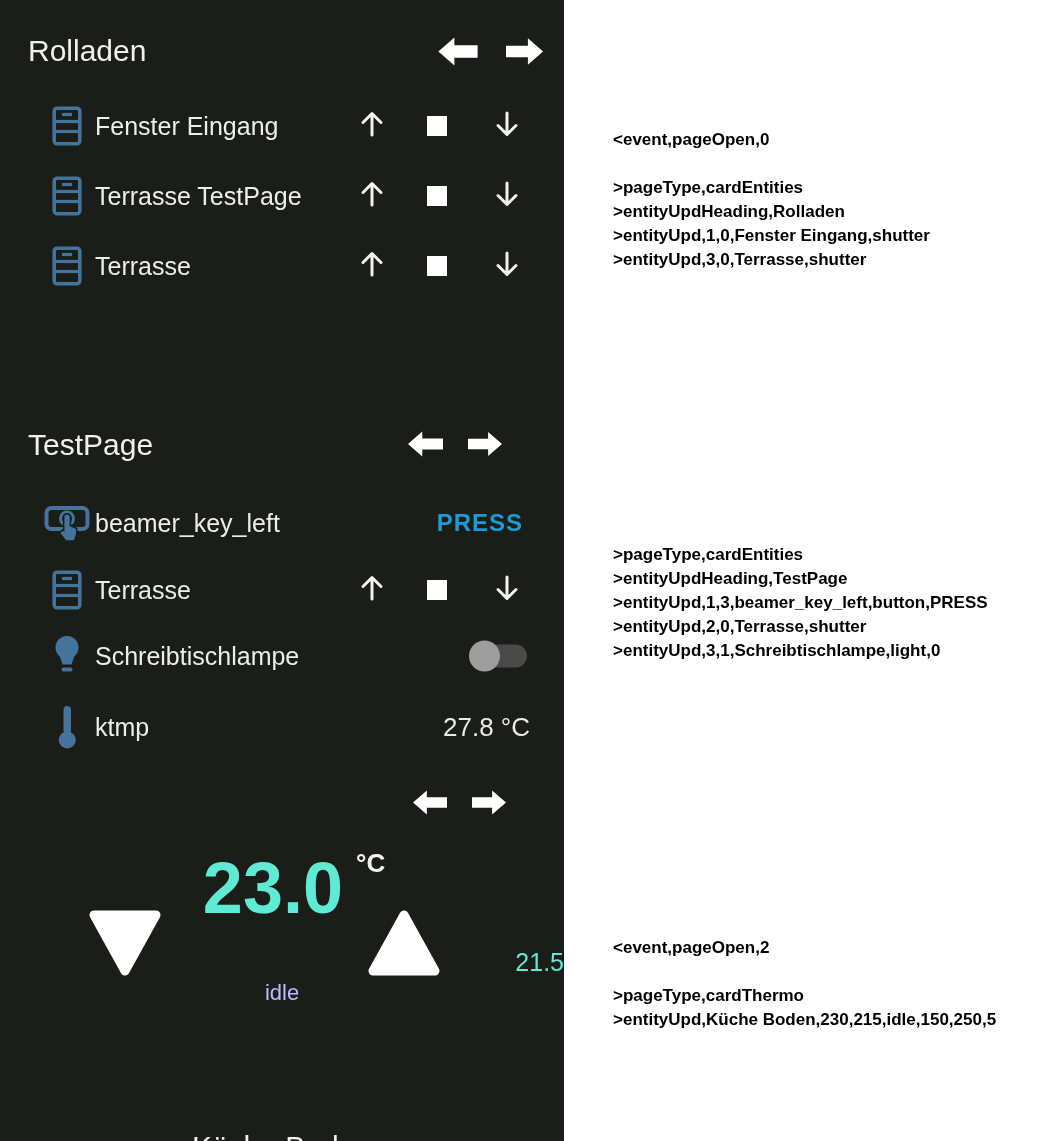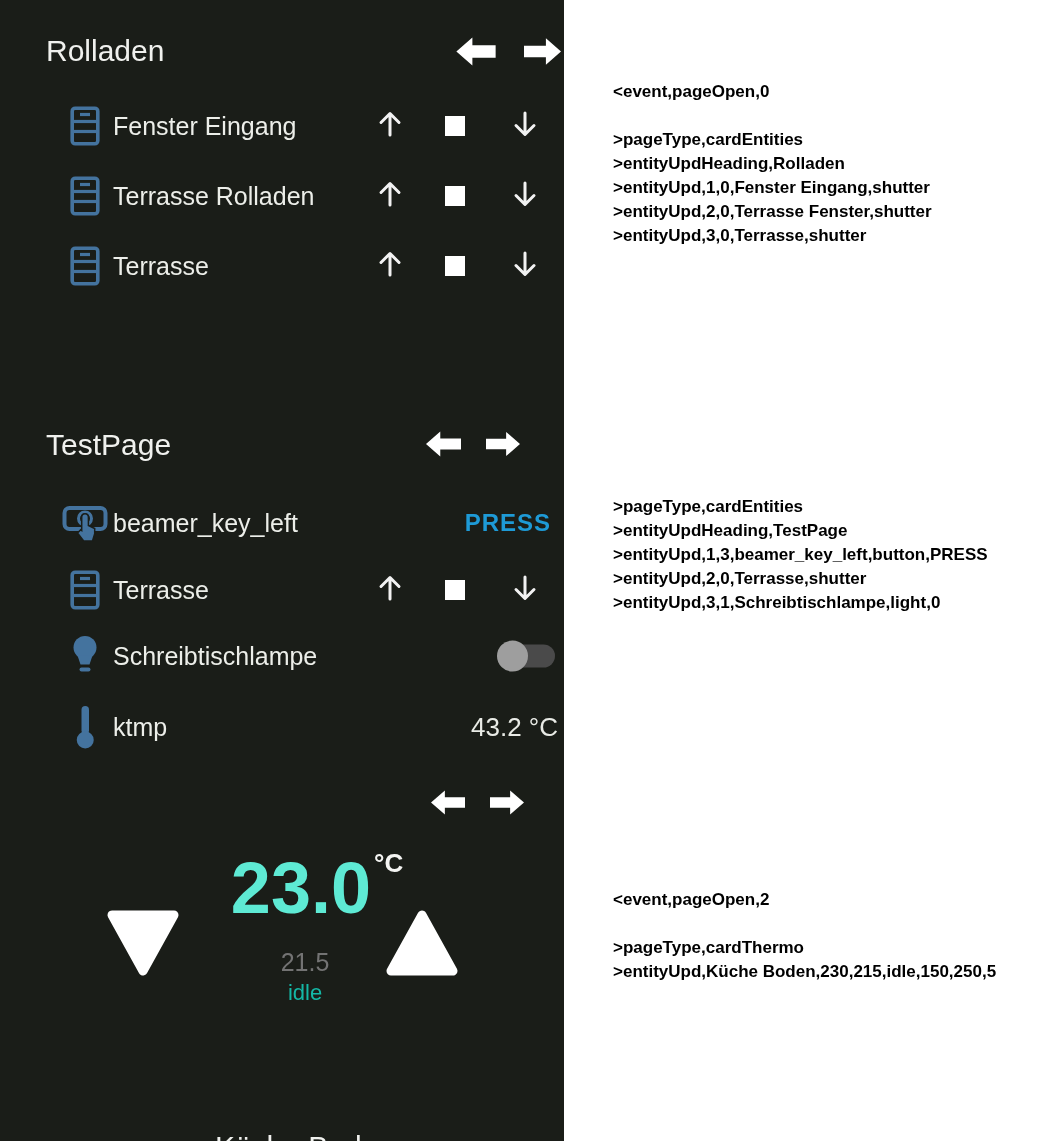--- a/index.html
+++ b/index.html
@@ -8,21 +8,21 @@
     background:#ffffff;
     font-family:"Liberation Sans", sans-serif;
     overflow:hidden;
   }
 
   
   .panel {
     position:absolute; left:0; top:0; width:564px; height:1141px;
     background:#1a1d18; overflow:hidden;
   }
-  .card { position:absolute; left:18px; width:100%; height:380px;padding-left:10px; }
+  .card { position:absolute; left:0; width:100%; height:380px; }
   .card-title {
     position:absolute; left:28px; font-size:30px; line-height:38px;
     color:#f0f1ee; white-space:nowrap;
   }
   .nav-arrow { position:absolute; cursor:pointer; }
 
   .row { position:absolute; left:0; width:100%; height:70px; }
   .icon-box {
     position:absolute; left:42px; top:0; width:50px; height:70px;
     display:flex; align-items:center; justify-content:center;
@@ -61,37 +61,37 @@
     font-weight:bold; color:#5eead4; white-space:nowrap;
   }
   .temp-unit {
     position:absolute; left:356px; top:88px; font-size:26px;
     font-weight:bold; color:#f4f4f2;
   }
   .tri { position:absolute; cursor:pointer; }
   .tri-down { left:87px;  top:148px; }
   .tri-up   { left:366px; top:148px; }
   .setpoint {
-    position:absolute; left:0; width:100%; top:188px; text-align:center;
-    font-size:25px; color:#737373;
+    position:absolute; left:0; width:100%; top:188px; text-align:right;
+    font-size:25px; color:#5eead4;
   }
   .hvac-state {
     position:absolute; left:0; width:100%; top:220px; text-align:center;
-    font-size:22px; color:#14b8a6;
+    font-size:22px; color:#c4b5fd;
   }
   .thermo-name {
     position:absolute; left:0; width:100%; top:322px; text-align:center;
     font-size:30px; color:#f0f1ee;margin-top:48px;
   }
 
   
   .proto {
     position:absolute; left:613px; color:#000000;
     font-family:"Liberation Sans", sans-serif; font-weight:bold;
-    font-size:17px; line-height:24px;
+    font-size:17px; line-height:24px;margin-top:48px;
   }
   .proto-line { min-height:24px; white-space:pre; }
 </style>
 </head>
 <body>
 
 <div class="panel">
 
   <div class="card" style="top:0;">
     <div class="card-title" style="top:32px;">Rolladen</div>
@@ -128,21 +128,21 @@
 
     <div class="row" style="top:161px;">
       <div class="icon-box">
         <svg width="30" height="40" viewBox="0 0 30 40">
             <rect x="2.2" y="2.2" width="25.6" height="35.6" rx="3" fill="none" stroke="#44739e" stroke-width="3.6"></rect>
             <line x1="3" y1="15.5" x2="27" y2="15.5" stroke="#44739e" stroke-width="3.2"></line>
             <line x1="3" y1="25.5" x2="27" y2="25.5" stroke="#44739e" stroke-width="3.2"></line>
             <line x1="10" y1="8.5" x2="20" y2="8.5" stroke="#44739e" stroke-width="3.2"></line>
           </svg>
       </div>
-      <div class="entity-label">Terrasse Rolladen</div>
+      <div class="entity-label">Terrasse TestPage</div>
       <div class="ctl ctl-up"><svg width="30" height="30" viewBox="0 0 30 30">
             <path d="M15 26 V5 M6 13.5 L15 4.5 L24 13.5" stroke="#f2f2f2" stroke-width="3" fill="none" stroke-linecap="round" stroke-linejoin="round"></path>
           </svg></div>
       <div class="ctl ctl-stop"></div>
       <div class="ctl ctl-down"><svg width="30" height="30" viewBox="0 0 30 30">
             <path d="M15 4 V25 M6 16.5 L15 25.5 L24 16.5" stroke="#f2f2f2" stroke-width="3" fill="none" stroke-linecap="round" stroke-linejoin="round"></path>
           </svg></div>
     </div>
 
     <div class="row" style="top:231px;">
@@ -225,21 +225,21 @@
     </div>
 
     <div class="row" style="top:312px;">
       <div class="icon-box">
         <svg width="18" height="46" viewBox="0 0 18 46">
             <rect x="5.5" y="2" width="7.5" height="28" rx="3.75" fill="#44739e"></rect>
             <circle cx="9.25" cy="36" r="8.5" fill="#44739e"></circle>
           </svg>
       </div>
       <div class="entity-label">ktmp</div>
-      <div class="right-val">43.2 °C</div>
+      <div class="right-val">27.8 °C</div>
     </div>
   </div>
 
   <div class="card" style="top:760px; height:381px;">
     <div class="nav-arrow" style="left:413px; top:27px;">
       <svg width="34" height="31" viewBox="0 0 38 30">
           <path d="M0 15 L15.5 1.5 V9 H38 V21 H15.5 V28.5 Z" fill="#ffffff"></path>
         </svg>
     </div>
     <div class="nav-arrow" style="left:472px; top:27px;">
@@ -267,21 +267,20 @@
     <div class="thermo-name">Küche Boden</div>
   </div>
 </div>
 
 <div class="proto" style="top:80px;">
   <div class="proto-line">&lt;event,pageOpen,0</div>
   <div class="proto-line"></div>
   <div class="proto-line">&gt;pageType,cardEntities</div>
   <div class="proto-line">&gt;entityUpdHeading,Rolladen</div>
   <div class="proto-line">&gt;entityUpd,1,0,Fenster Eingang,shutter</div>
-  <div class="proto-line">&gt;entityUpd,2,0,Terrasse Fenster,shutter</div>
   <div class="proto-line">&gt;entityUpd,3,0,Terrasse,shutter</div>
 </div>
 
 <div class="proto" style="top:471px;">
   <div class="proto-line"></div>
   <div class="proto-line">&gt;pageType,cardEntities</div>
   <div class="proto-line">&gt;entityUpdHeading,TestPage</div>
   <div class="proto-line">&gt;entityUpd,1,3,beamer_key_left,button,PRESS</div>
   <div class="proto-line">&gt;entityUpd,2,0,Terrasse,shutter</div>
   <div class="proto-line">&gt;entityUpd,3,1,Schreibtischlampe,light,0</div>

